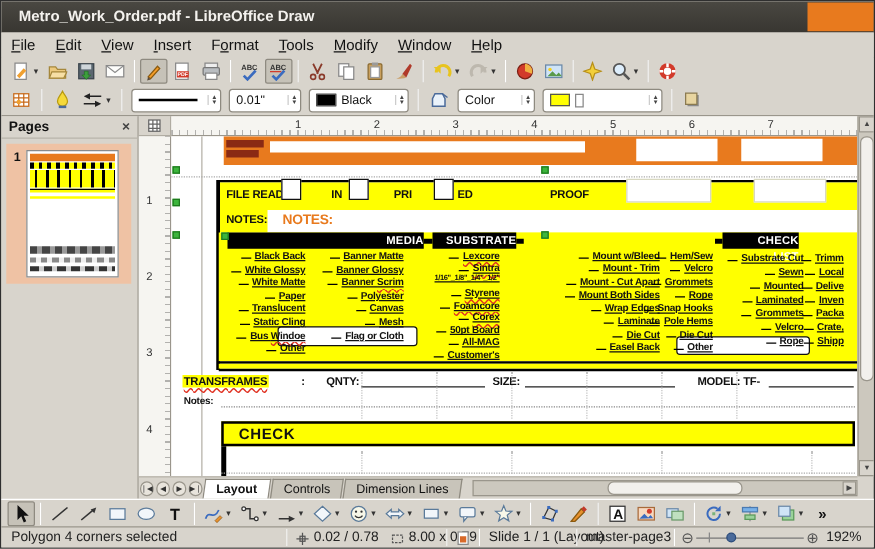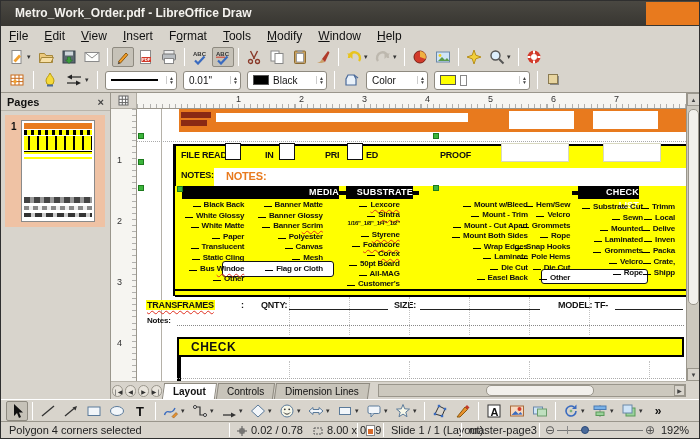--- a/index.html
+++ b/index.html
@@ -46,21 +46,21 @@
 .canvas{position:absolute;left:136px;top:108px;width:549px;height:272px;background:#fff;overflow:hidden;}
 .pageedge{position:absolute;left:24px;top:0;width:1px;height:272px;background:#b5b1a8;}
 .ybar{position:absolute;background:#ffff00;}
 .blk{position:absolute;background:#000;}
 .formtxt{position:absolute;font-weight:bold;font-size:9px;letter-spacing:-.2px;white-space:nowrap;}
 .cbx{position:absolute;width:16px;height:17px;background:#fff;border:1.5px solid #111;}
 .inp{position:absolute;background:#fff;border:1px solid #d8d8c0;}
 .handle{position:absolute;width:6px;height:6px;background:#3cb53c;border:1px solid #1d7a1d;z-index:9;}
 .secbar{position:absolute;height:13px;background:#000;color:#fff;font-size:9px;font-weight:bold;line-height:13px;padding-left:8px;letter-spacing:.2px;}
 .col{position:absolute;font-size:8px;font-weight:bold;letter-spacing:-.2px;white-space:nowrap;}
-.col .row{display:block;}
+.col .row{display:block;text-decoration:underline;}
 .dash{display:inline-block;width:8px;height:8px;border-bottom:1.5px solid #000;margin-right:3px;}
 .w{text-decoration:underline wavy #e03020 1px;text-underline-offset:2px;}
 .small{font-size:6px;letter-spacing:-.3px;}
 .dotv{position:absolute;width:0;border-left:1px dotted #c2c2c2;}
 .uline{position:absolute;border-bottom:1px solid #222;height:1px;}
 
 .vscroll{position:absolute;left:685px;top:92px;width:13px;height:288px;background:#ccc8be;border-left:1px solid #9a968c;}
 .sbtn{position:absolute;left:0;width:13px;height:13px;background:#d8d4cc;border:1px solid #9a968c;display:flex;align-items:center;justify-content:center;font-size:6px;color:#444;}
 .vthumb{position:absolute;left:1px;top:16px;width:11px;height:196px;background:#f2f0ec;border:1px solid #9a968c;border-radius:5px;}
 
@@ -366,21 +366,21 @@
     <div class="handle" style="left:296px;top:76px"></div>
     <div class="handle" style="left:40px;top:77px"></div>
 
     <div class="blk" style="left:38px;top:35px;width:511px;height:2px"></div>
     <div class="blk" style="left:36px;top:35px;width:3px;height:152px"></div>
     <div class="ybar" style="left:39px;top:37px;width:510px;height:40px"></div>
     <span class="formtxt" style="left:44px;top:41px">FILE READ</span>
     <div class="cbx" style="left:88px;top:34px"></div>
     <span class="formtxt" style="left:128px;top:41px">IN</span>
     <div class="cbx" style="left:142px;top:34px"></div>
-    <span class="formtxt" style="left:188px;top:41px">PRI</span>
+    <span class="formtxt" style="left:178px;top:41px">PRI</span>
     <div class="cbx" style="left:210px;top:34px"></div>
     <span class="formtxt" style="left:229px;top:41px">ED</span>
     <span class="formtxt" style="left:303px;top:41px">PROOF</span>
     <div class="inp" style="left:364px;top:34px;width:68px;height:19px"></div>
     <div class="inp" style="left:466px;top:34px;width:58px;height:19px"></div>
 
     <span class="formtxt" style="left:44px;top:61px">NOTES:</span>
     <div class="abs" style="left:77px;top:59px;width:472px;height:18px;background:#fff"></div>
     <span class="formtxt" style="left:89px;top:61px;font-size:11px;color:#e87a1e">NOTES:</span>
 

